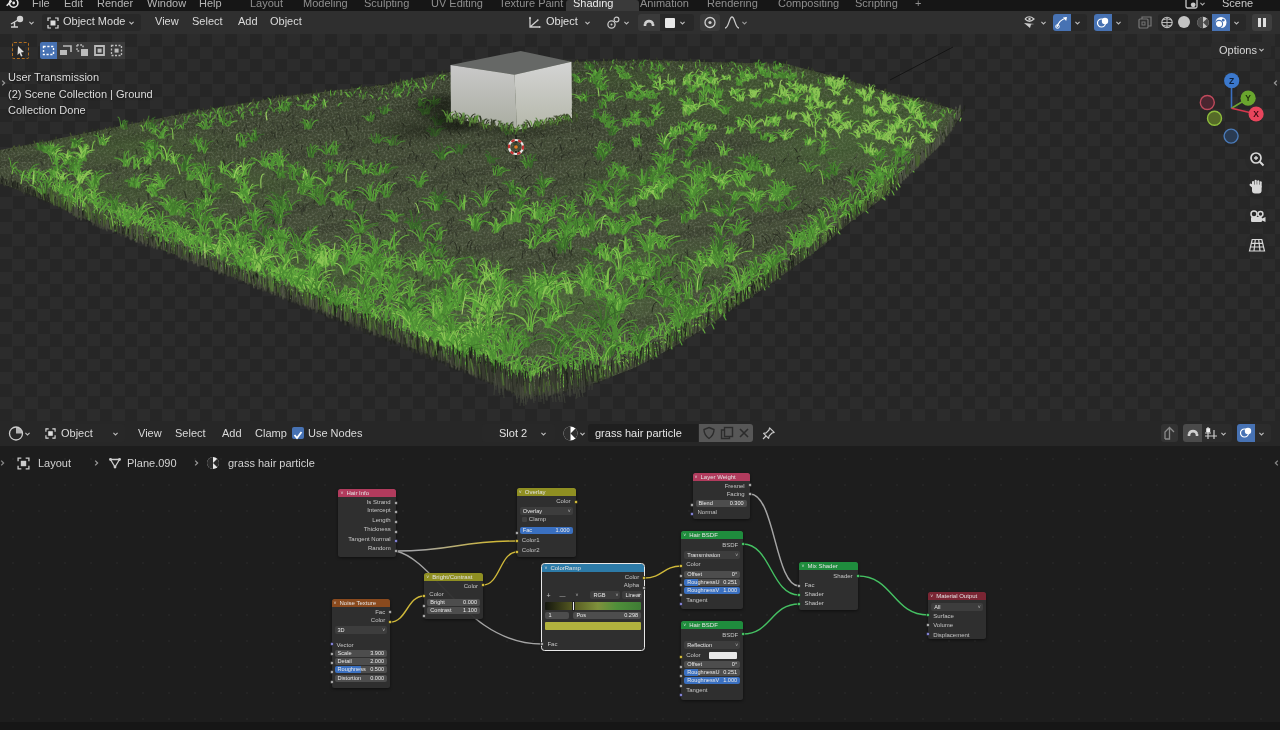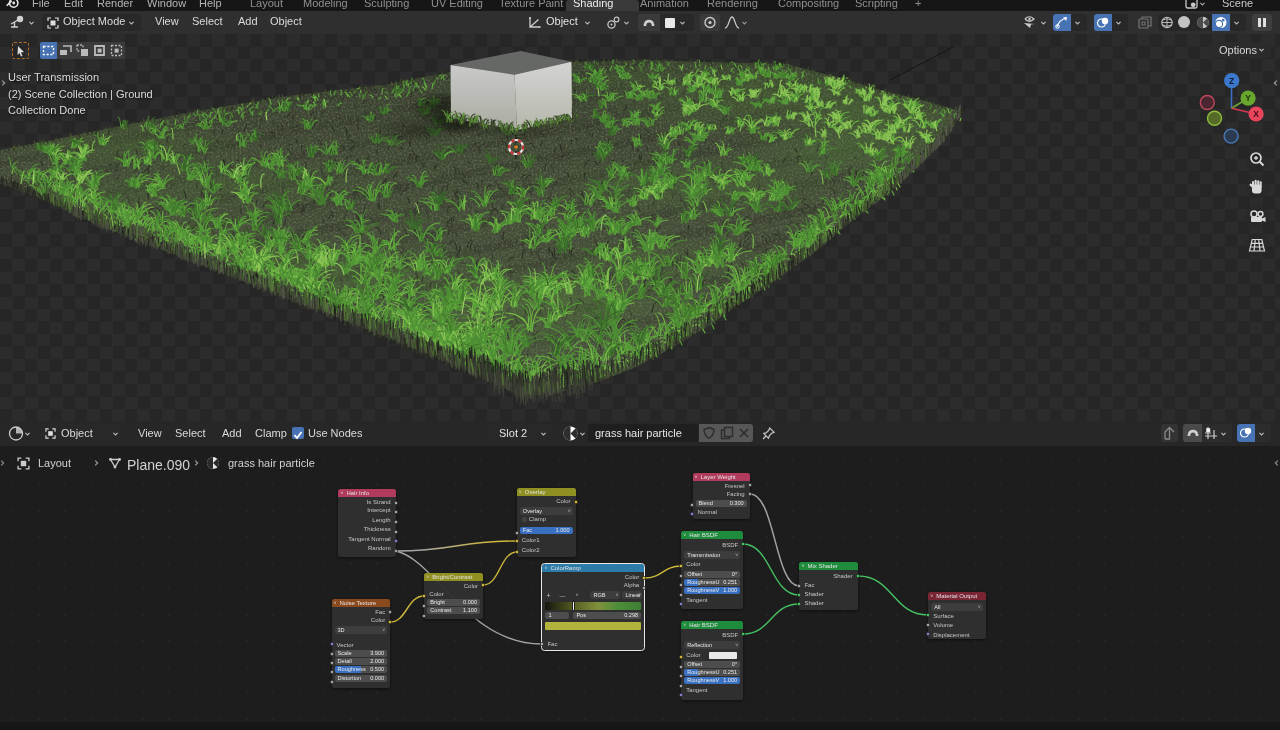--- a/index.html
+++ b/index.html
@@ -564,21 +564,21 @@
     <span class="abs" style="left:38px;top:11px;font-size:11px;color:#d2d2d2">Layout</span>
     <svg class="abs" style="left:92px;top:13px" width="8" height="8" viewBox="0 0 10 10">
       <path d="M2 4l3 3 3-3" stroke="#999" stroke-width="1.6" fill="none" transform="rotate(-90 5 5)"></path>
     </svg>
     <svg class="abs" style="left:108px;top:10px" width="14" height="14" viewBox="0 0 14 14">
       <path d="M2.5 3.5 L11.5 3.5 L7 11 Z" fill="none" stroke="#ccc" stroke-width="1.3"></path>
       <circle cx="2.5" cy="3.5" r="1.4" fill="#ccc"></circle>
       <circle cx="11.5" cy="3.5" r="1.4" fill="#ccc"></circle>
       <circle cx="7" cy="11" r="1.4" fill="#ccc"></circle>
     </svg>
-    <span class="abs" style="left:127px;top:11px;font-size:14px;color:#d2d2d2">Plane.090</span>
+    <span class="abs" style="left:127px;top:11px;font-size:11px;color:#d2d2d2">Plane.090</span>
     <svg class="abs" style="left:192px;top:13px" width="8" height="8" viewBox="0 0 10 10">
       <path d="M2 4l3 3 3-3" stroke="#999" stroke-width="1.6" fill="none" transform="rotate(-90 5 5)"></path>
     </svg>
     <svg class="abs" style="left:206px;top:10px" width="14" height="14" viewBox="0 0 14 14">
       <circle cx="7" cy="7" r="6" fill="#e8e8e8"></circle>
       <path d="M7 1 A6 6 0 0 0 7 13 L7 7 Z" fill="#2a2a2a"></path>
       <path d="M7 7 L13 7 A6 6 0 0 0 7 1 Z" fill="#2a2a2a" transform="rotate(45 7 7)"></path>
     </svg>
     <span class="abs" style="left:228px;top:11px;font-size:11px;color:#d2d2d2">grass hair particle</span>
     <svg class="abs" style="left:-2px;top:13px" width="8" height="8" viewBox="0 0 10 10">

